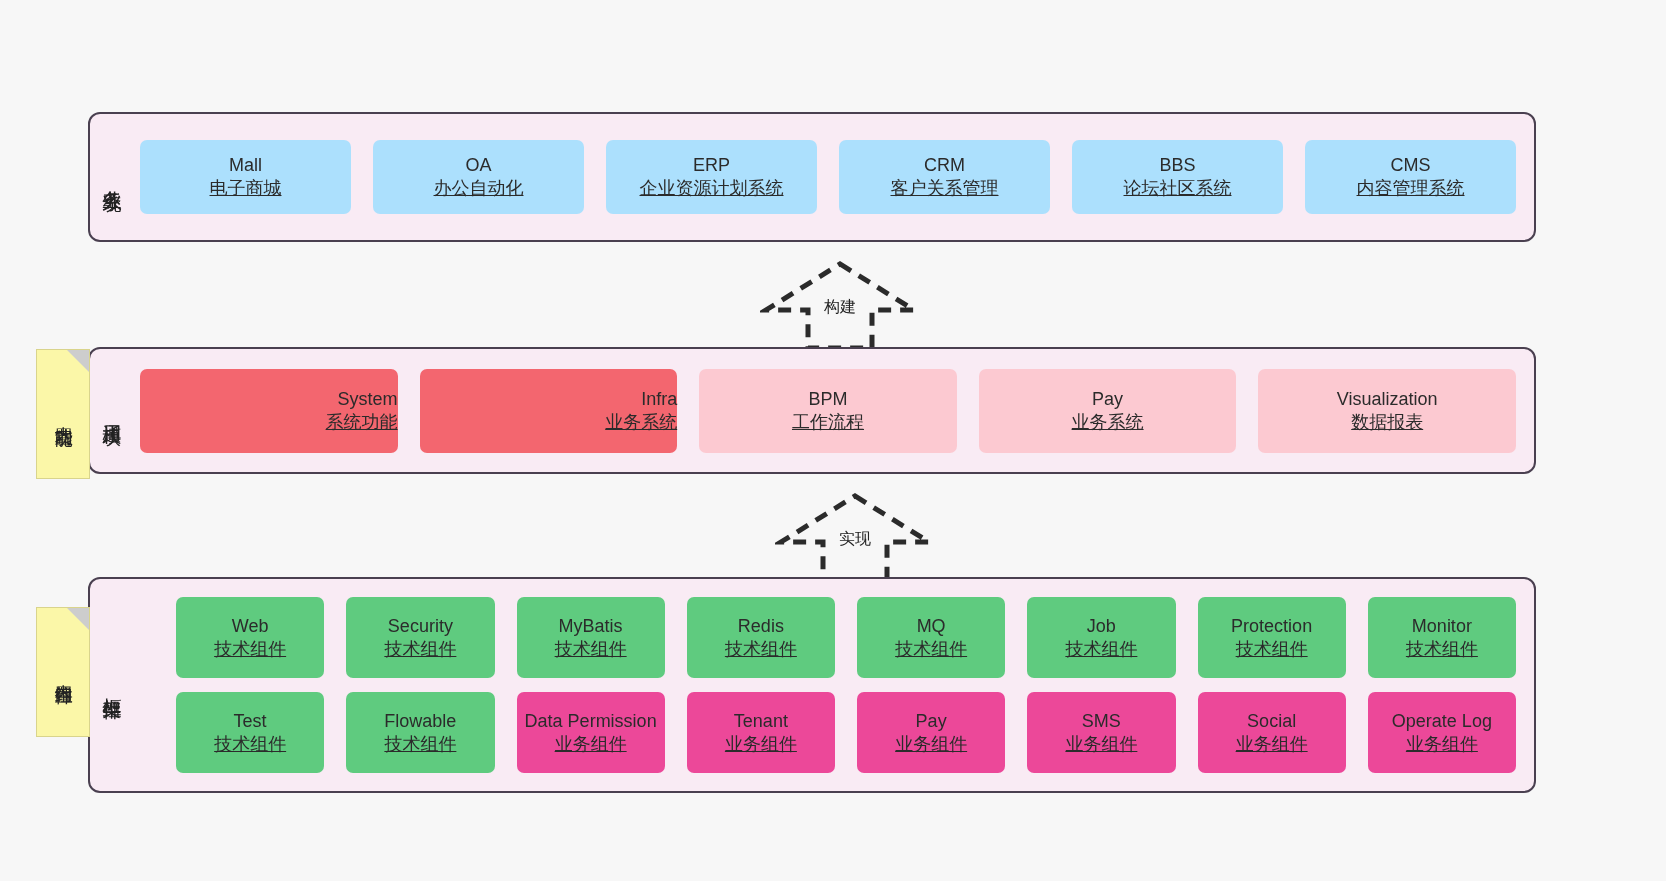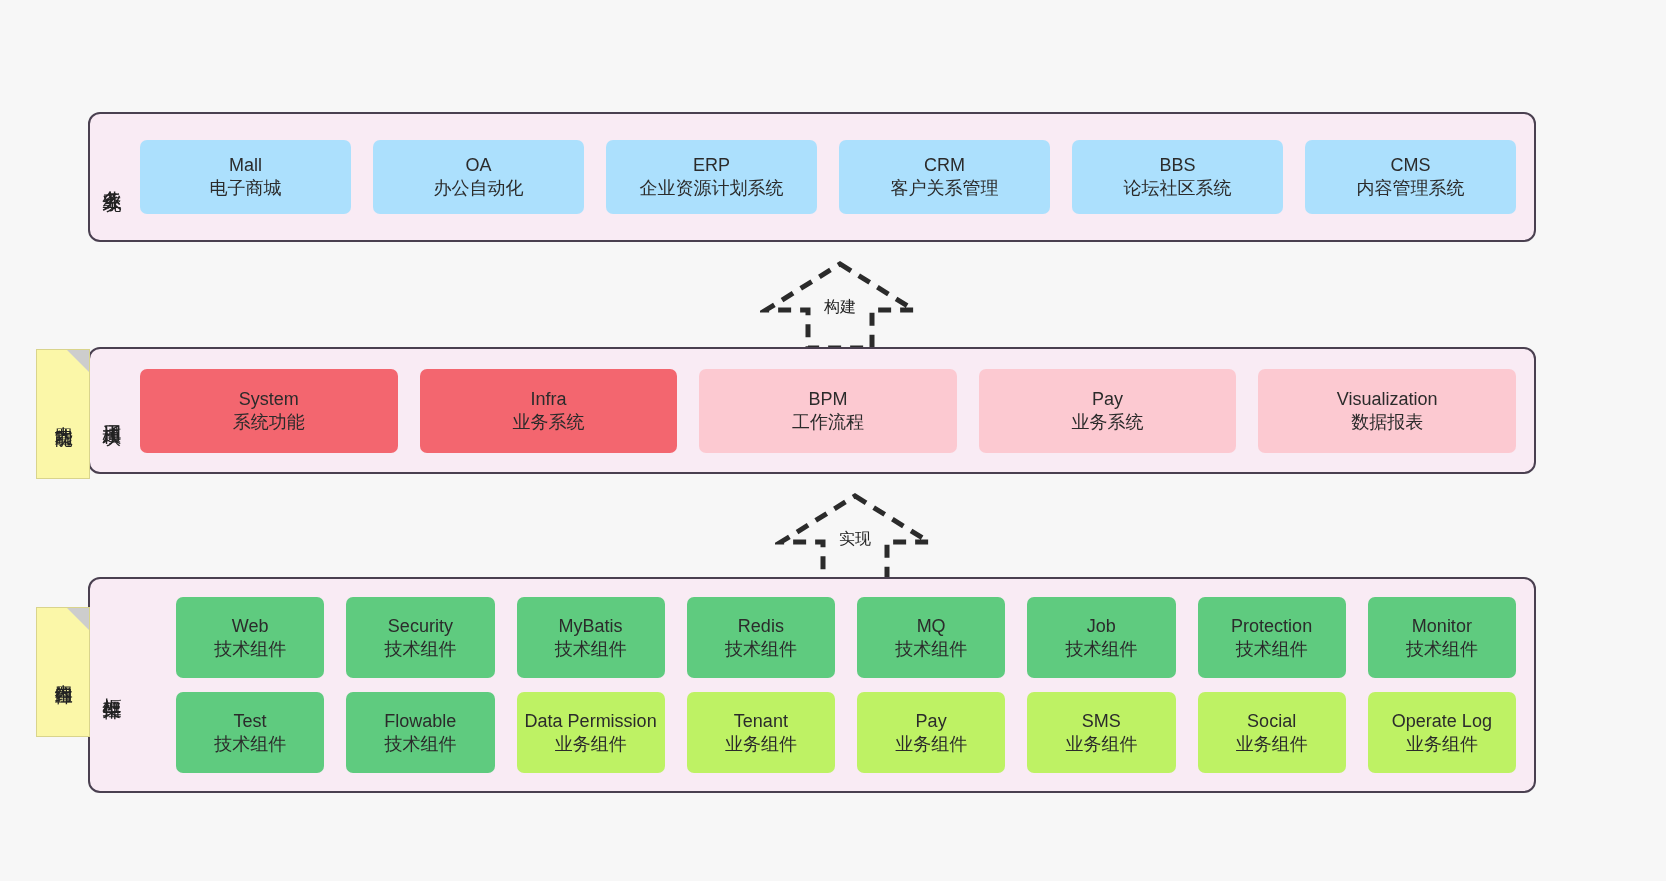--- a/index.html
+++ b/index.html
@@ -70,28 +70,28 @@
     flex-direction: column;
     align-items: center;
     justify-content: center;
     text-align: center;
     line-height: 1.26;
     font-size: 18px;
     padding: 6px 0;
     box-sizing: border-box;
   }
   .cell .en { display: block; }
-  .cell .cn { display: block; }
+  .cell .cn { display: block; text-decoration: underline; }
 
   
   .c-blue       { background: #ace0fd; }
-  .c-red        { background: #f3666f; }
+  .c-red        { background: #f3666f; align-items: flex-end; }
   .c-pink       { background: #fcc9d1; }
   .c-green      { background: #5fcb7f; }
-  .c-green-lite { background: #bef264; }
+  .c-green-lite { background: #ec4899; }
 
   
   #band-business  { left: 88px;  top: 112px; width: 1448px; height: 130px; }
   #band-modules   { left: 88px;  top: 347px; width: 1448px; height: 127px; }
   #band-framework { left: 88px;  top: 577px; width: 1448px; height: 216px; }
 
   #band-business  .row { height: 74px; }
   #band-modules   .row { height: 84px; }
   #band-framework .row { height: 81px; margin-left: 36px; }
 

